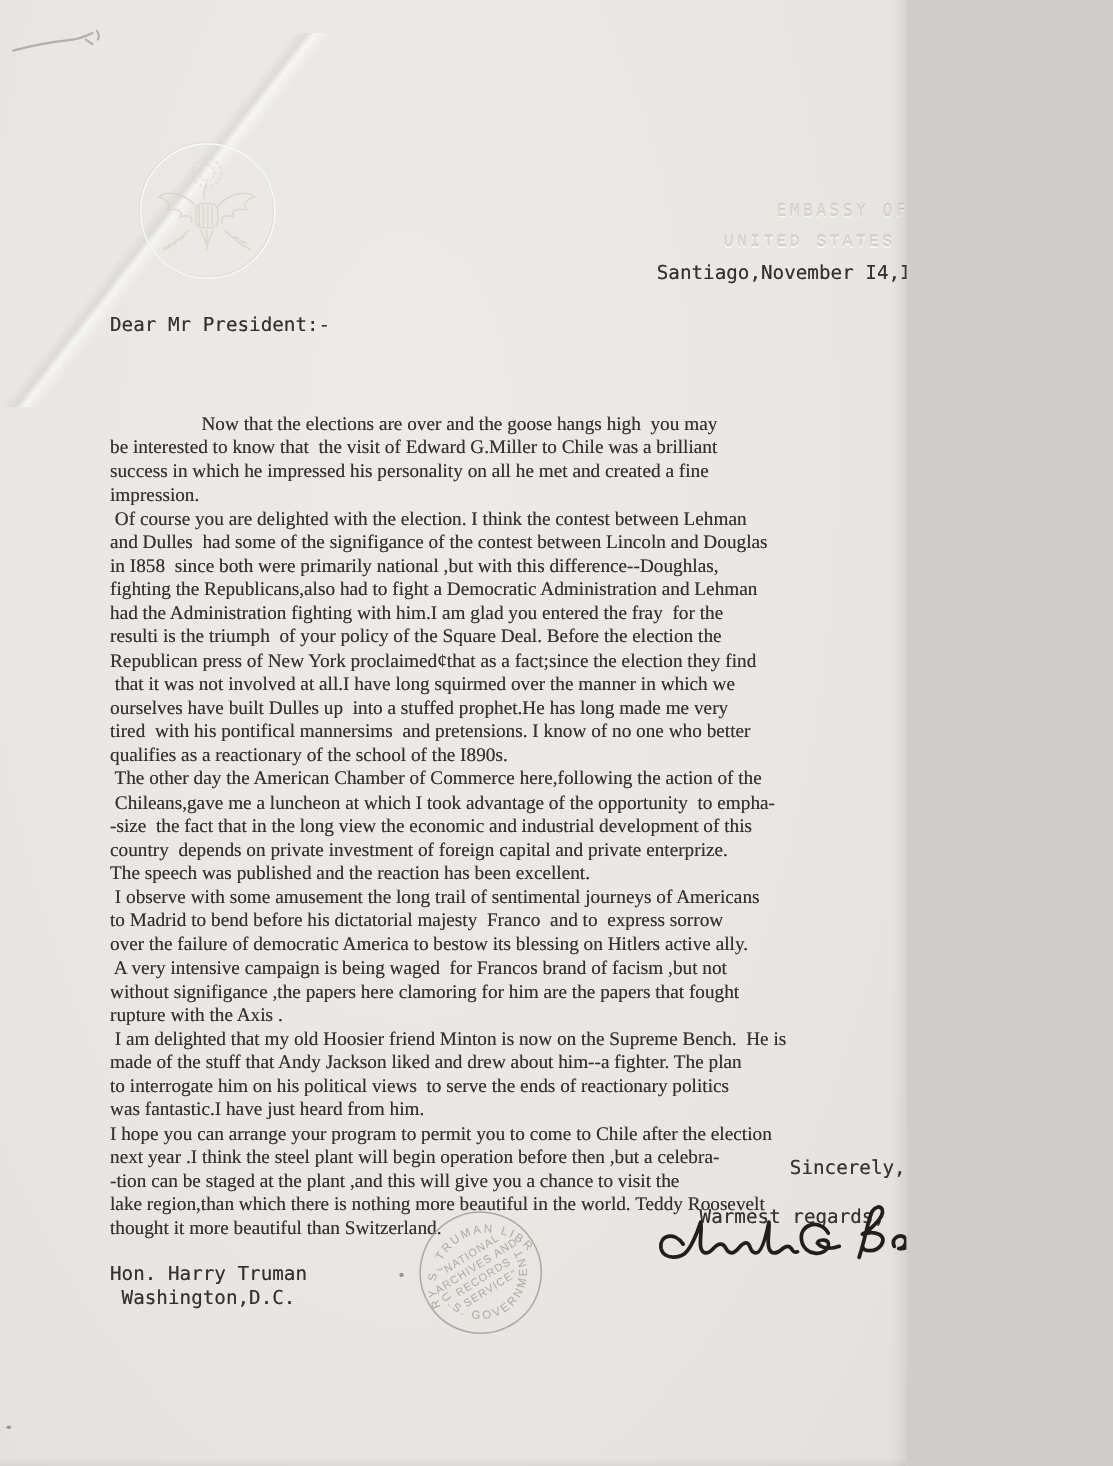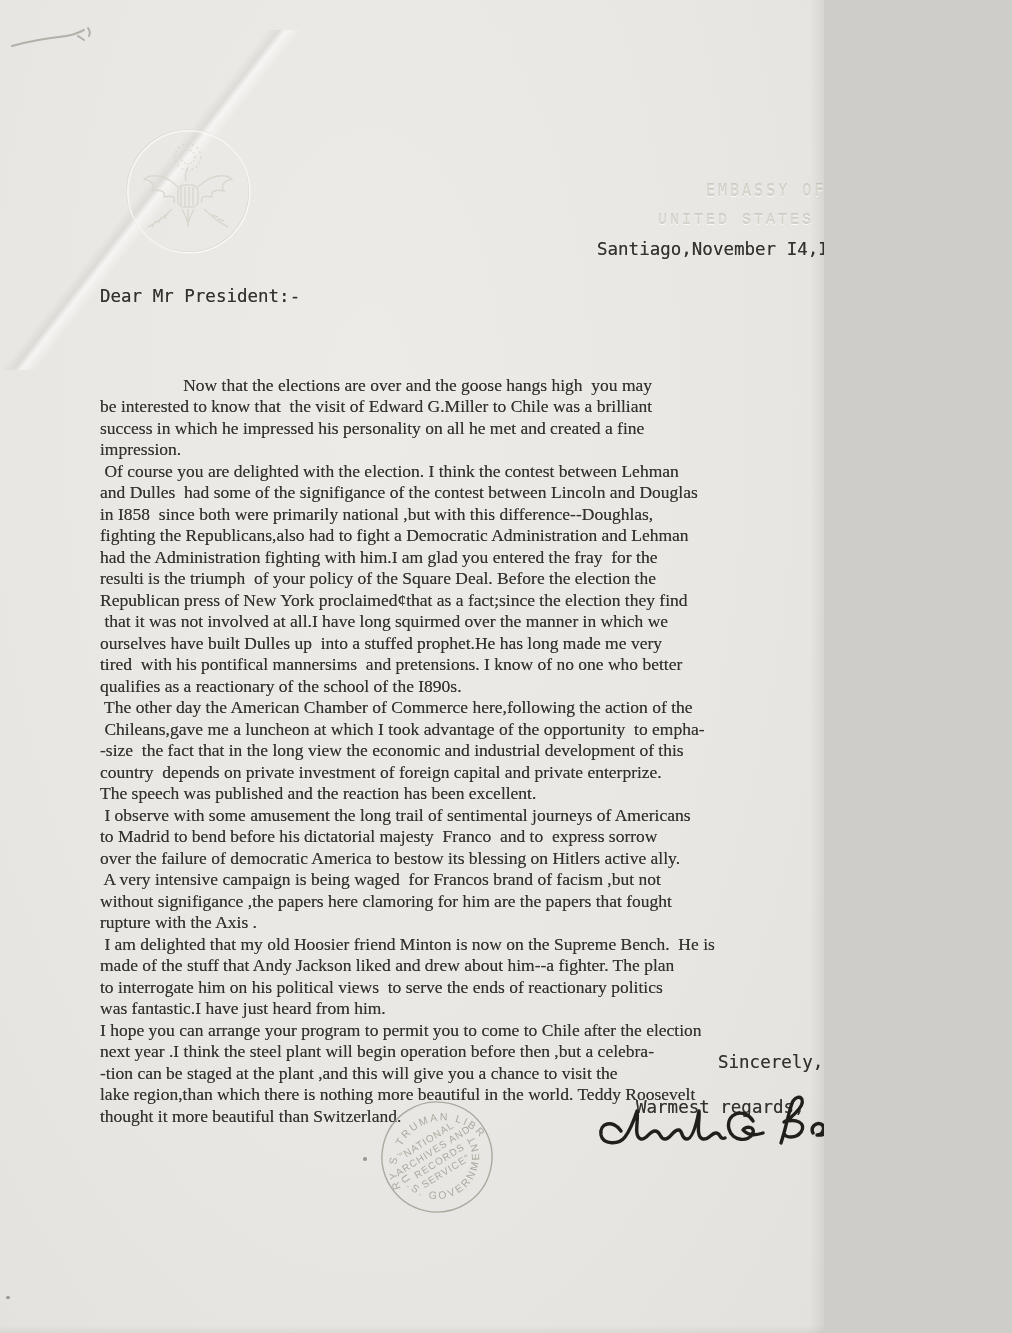--- a/index.html
+++ b/index.html
@@ -86,20 +86,23 @@
 
   <svg class="svg-abs" style="left:595px;top:1093px;" width="330" height="62" viewBox="0 0 330 62" role="img" aria-label="Claude G Bowers">
     <g fill="none" stroke="#211f1c" stroke-width="3.4" stroke-linecap="round" stroke-linejoin="round">
       <path d="M26,38 C18,26 4,30 6,42 C8,52 24,52 30,44 C36,36 40,24 42,18 C44,26 38,44 46,46 C52,47 54,38 60,38 C66,38 64,46 70,46 C76,46 78,36 84,37 C88,38 86,46 92,46 C98,46 102,28 104,18 C105,26 100,44 108,46 C114,47 116,40 121,40 C126,40 124,47 130,45"></path>
       <path d="M158,28 C150,14 130,20 134,36 C137,48 154,50 158,40 C160,33 150,33 148,37 C154,44 162,42 168,40"></path>
       <path d="M186,50 C192,32 194,16 198,8 C204,0 212,6 204,16 C199,22 193,27 189,29 C201,25 212,30 206,39 C201,46 190,45 189,40"></path>
       <path d="M218,40 C215,34 221,29 226,31 C231,34 228,42 222,42 C229,43 235,38 239,33 C237,40 241,45 247,41 C253,37 251,30 257,31 C263,33 260,42 267,42 C276,42 278,33 285,33 C291,33 288,42 296,40 C306,37 314,29 320,24 C326,20 327,27 319,33 C312,38 309,43 316,45"></path>
     </g>
   </svg>
 
+  <div class="type" style="left:100px;top:1084px;">
+    
+  <div class="bline">Hon. Harry Truman</div><div class="bline"> Washington,D.C.</div></div>
 
   <svg class="svg-abs" style="left:367px;top:1087px;" width="140" height="140" viewBox="-70 -70 140 140">
     <g transform="rotate(-32)" fill="none" opacity="0.85">
       <circle cx="0" cy="0" r="55" stroke="#a29e94" stroke-width="1.4"></circle>
       <defs>
         <path id="arcTop" d="M -47,6 A 47.5,47.5 0 0 1 47,6"></path>
         <path id="arcBot" d="M -42,0 A 42,42 0 1 0 42,0"></path>
       </defs>
       <text font-family="Liberation Sans, sans-serif" font-size="10.5" letter-spacing="2.2" fill="#a29e94">
         <textPath href="#arcTop" startOffset="50%" text-anchor="middle">HARRY S. TRUMAN LIBRARY</textPath>

